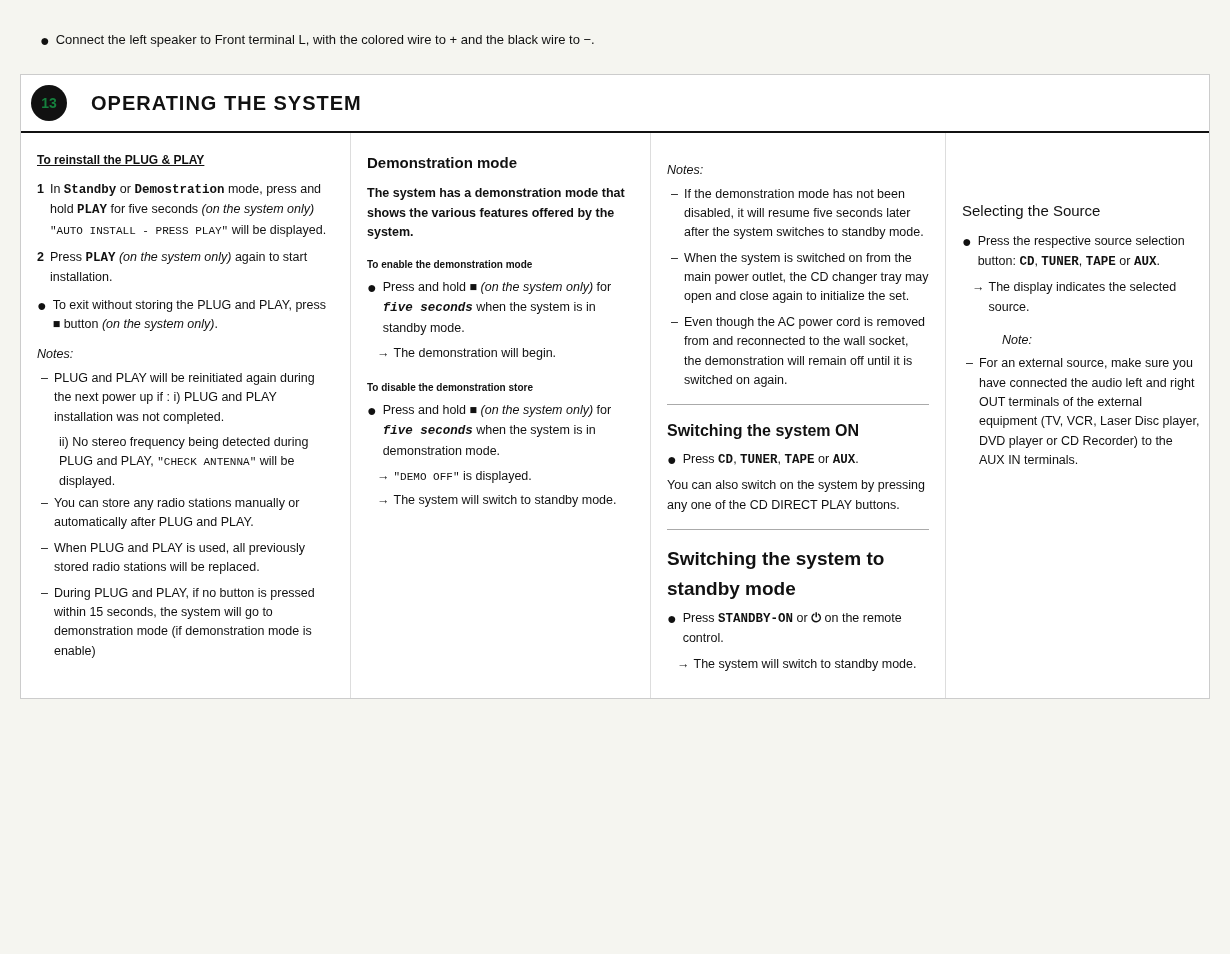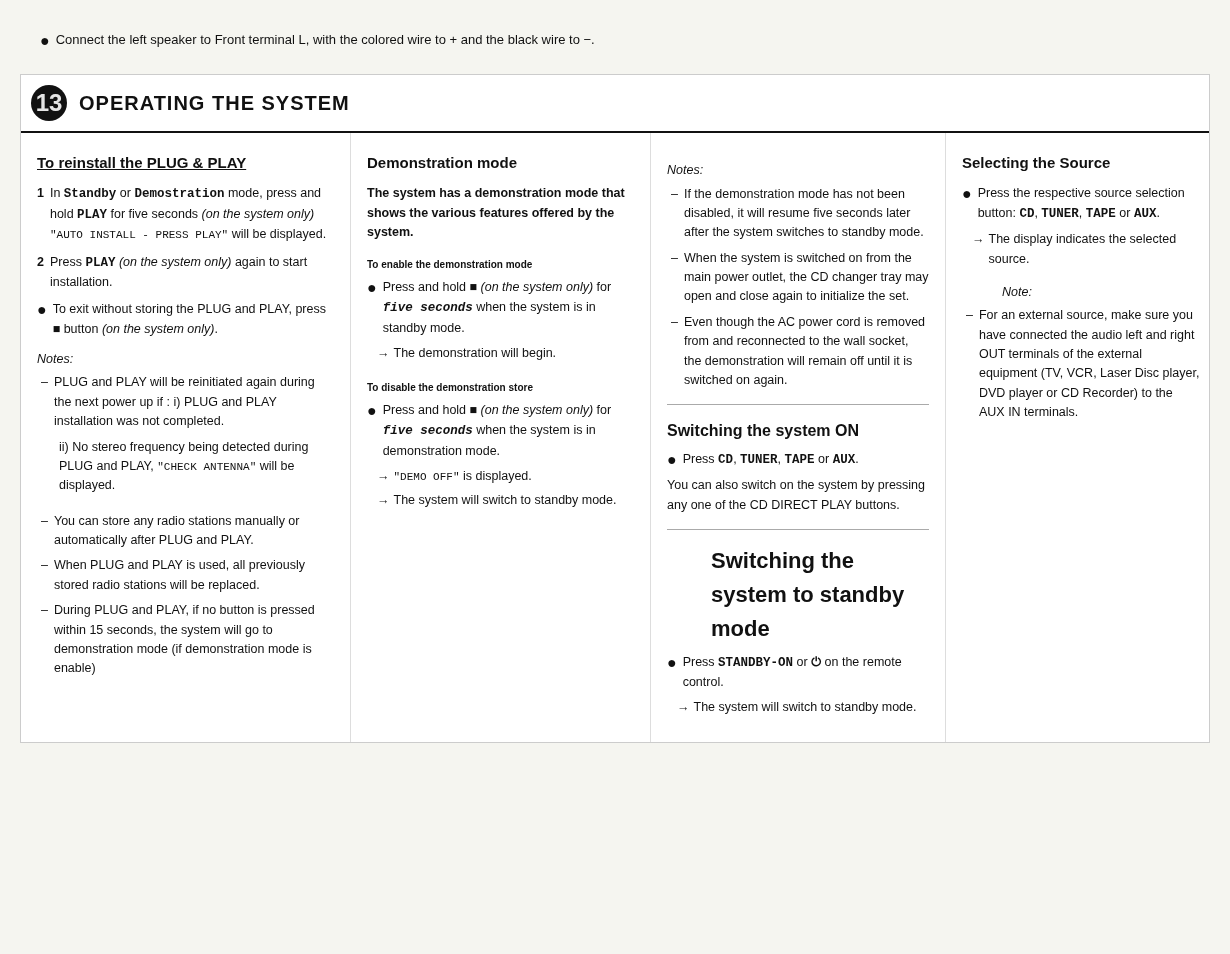--- a/index.html
+++ b/index.html
@@ -36,31 +36,31 @@
     
     .section-header {
       display: flex;
       align-items: center;
       border-bottom: 2px solid #111;
       padding: 10px 20px 10px 10px;
       position: relative;
     }
     .section-number {
       background: #111;
-      color: #e5e5e5;
+      color: #15803d;
       border-radius: 50%;
       width: 36px;
       height: 36px;
       display: flex;
       align-items: center;
       justify-content: center;
-      font-size: 24px;
+      font-size: 14px;
       font-weight: bold;
       flex-shrink: 0;
-      margin-right: 12px;
+      margin-right: 24px;
     }
     .section-title {
       flex: 1;
       font-size: 20px;
       font-weight: bold;
       letter-spacing: 1px;
       text-transform: uppercase;
     }
 
     
@@ -74,21 +74,21 @@
       padding: 18px 16px 20px 16px;
       border-right: 1px solid #ddd;
       font-size: 12.5px;
       line-height: 1.55;
     }
     .col:last-child { border-right: none; }
 
     
     .col-title {
       font-weight: bold;
-      font-size: 15px;
+      font-size: 12px;
       margin-bottom: 10px;
       text-decoration: underline;
     }
     .subsection-title {
       font-weight: bold;
       font-size: 10px;
       margin-bottom: 6px;
       margin-top: 14px;
     }
     .subsection-title:first-of-type { margin-top: 0; }
@@ -177,21 +177,21 @@
         <span class="bullet-dot">●</span>
         <span>To exit without storing the PLUG and PLAY, press <b>■</b> button <i>(on the system only)</i>.</span>
       </div>
 
       <div class="notes-label italic">Notes:</div>
 
       <div class="dash-item">
         <span class="dash">–</span>
         <span class="italic">PLUG and PLAY will be reinitiated again during the next power up if : i) PLUG and PLAY installation was not completed.</span>
       </div>
-      <div style="padding-left: 22px; margin-bottom: 16px;">
+      <div style="padding-left: 22px; margin-bottom: 3px;">
         <span class="italic">ii) No stereo frequency being detected during PLUG and PLAY, <span class="monospace">"CHECK ANTENNA"</span> will be displayed.</span>
       </div>
       <div class="dash-item">
         <span class="dash">–</span>
         <span class="italic">You can store any radio stations manually or automatically after PLUG and PLAY.</span>
       </div>
       <div class="dash-item">
         <span class="dash">–</span>
         <span class="italic">When PLUG and PLAY is used, all previously stored radio stations will be replaced.</span>
       </div>
@@ -249,33 +249,33 @@
 
       <div class="subsection-title" style="font-size:16px; text-decoration:none;">Switching the system ON</div>
       <div class="bullet-item">
         <span class="bullet-dot">●</span>
         <span>Press <b>CD</b>, <b>TUNER</b>, <b>TAPE</b> or <b>AUX</b>.</span>
       </div>
       <p style="margin-bottom:12px;">You can also switch on the system by pressing any one of the CD DIRECT PLAY buttons.</p>
 
       <hr class="subsection-divider">
 
-      <div class="subsection-title" style="font-size:22px; text-decoration:none;margin-left:44px;">Switching the system to standby mode</div>
+      <div class="subsection-title" style="font-size:19px; text-decoration:none;">Switching the system to standby mode</div>
       <div class="bullet-item">
         <span class="bullet-dot">●</span>
         <span>Press <b>STANDBY-ON</b> or <b>⏻</b> on the remote control.</span>
       </div>
       <div class="arrow-item">
         <span class="arrow">→</span>
         <span>The system will switch to standby mode.</span>
       </div>
     </div>
 
     <div class="col">
-      <div class="col-title" style="font-size:15px; font-weight:bold; text-decoration:none;">Selecting the Source</div>
+      <div class="col-title" style="font-size:15px; font-weight:normal; text-decoration:none;margin-top:48px;">Selecting the Source</div>
       <div class="bullet-item">
         <span class="bullet-dot">●</span>
         <span>Press the respective source selection button: <b>CD</b>, <b>TUNER</b>, <b>TAPE</b> or <b>AUX</b>.</span>
       </div>
       <div class="arrow-item">
         <span class="arrow">→</span>
         <span>The display indicates the selected source.</span>
       </div>
 
       <div class="note-label italic" style="margin-top:14px; margin-bottom:4px;">Note:</div>

